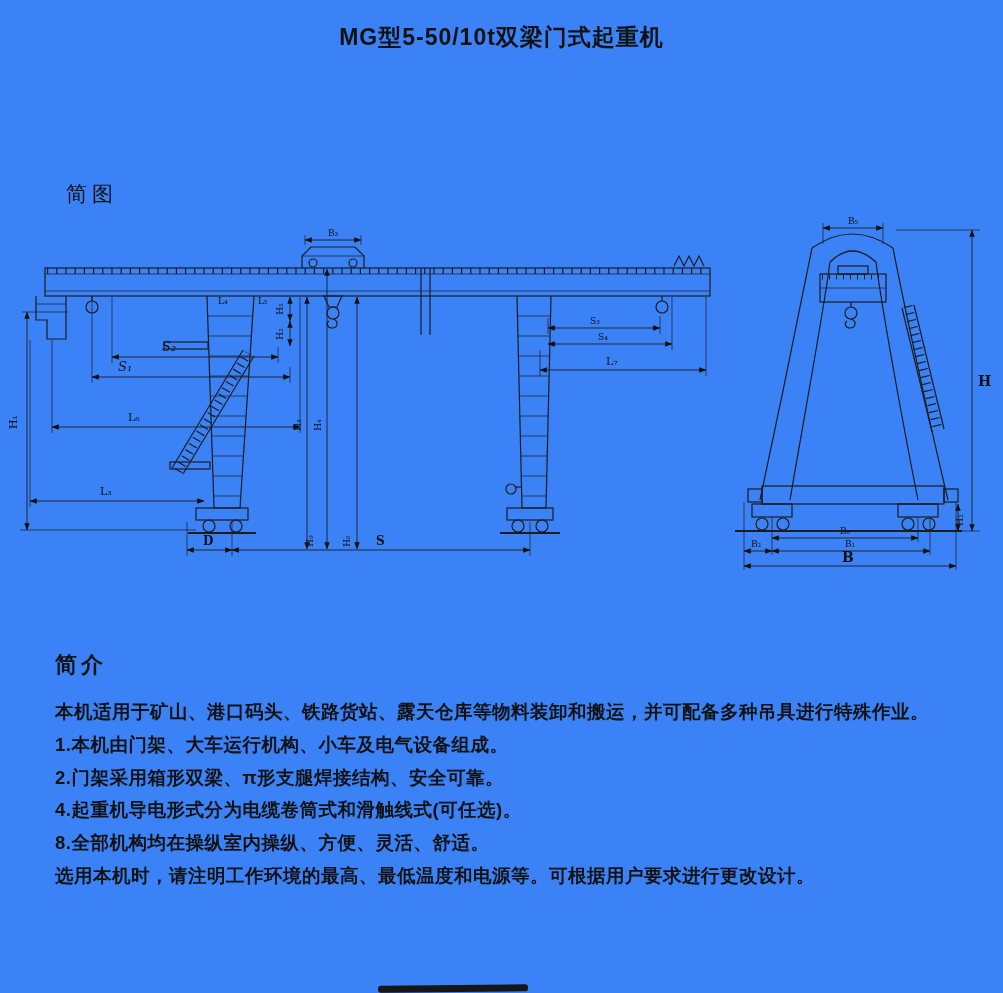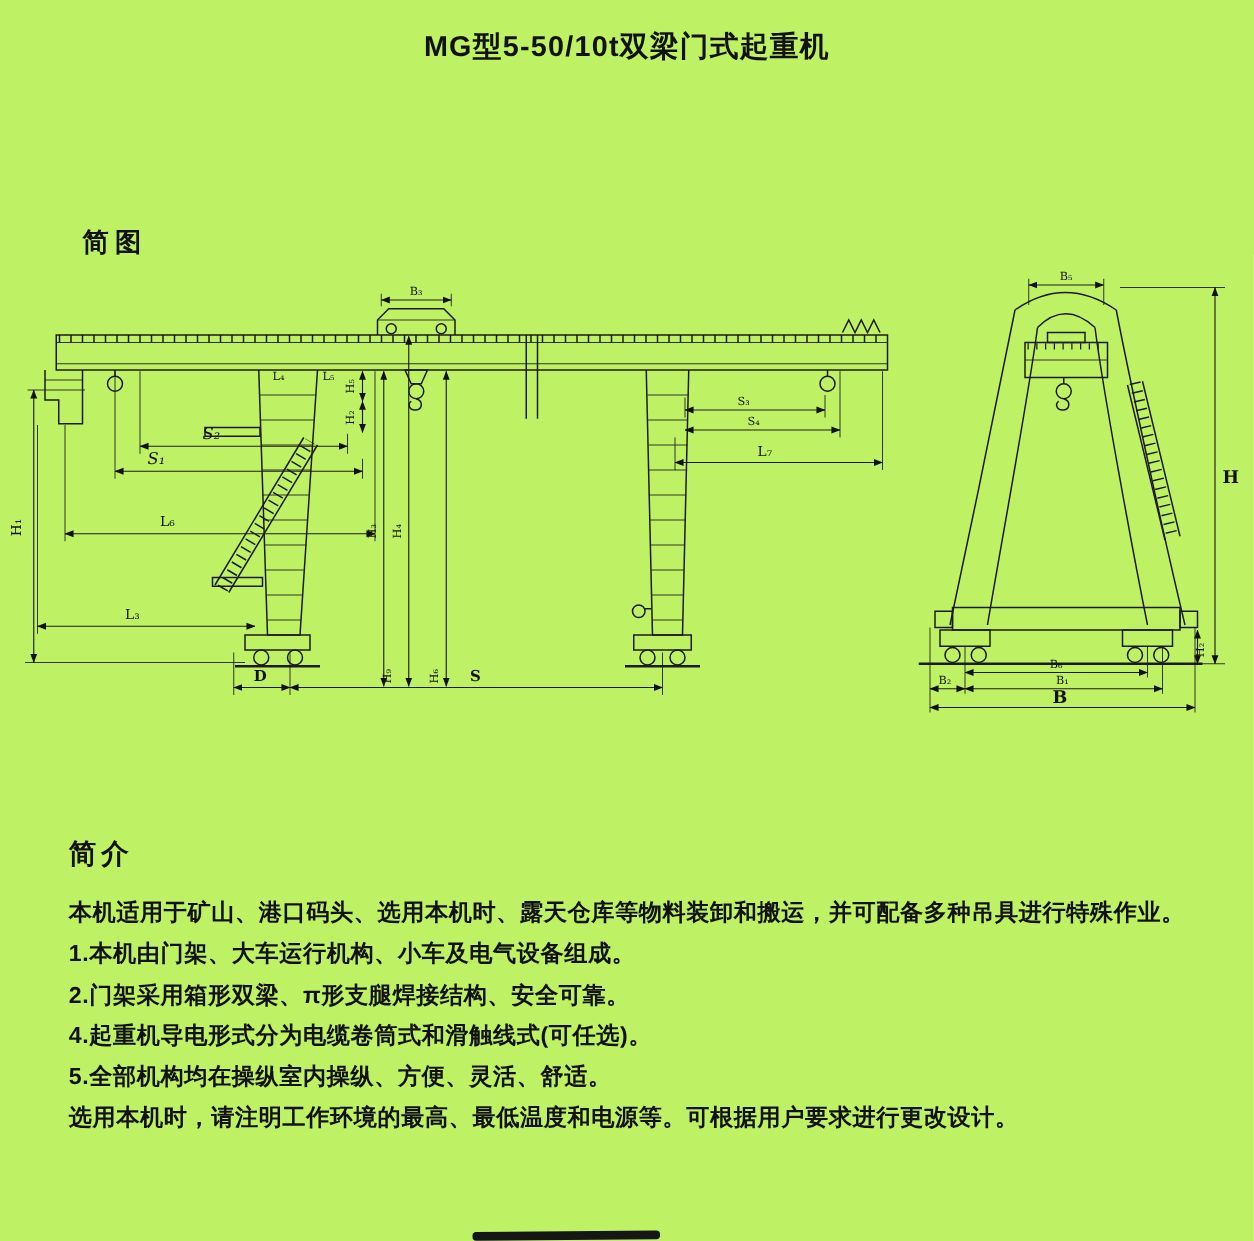--- a/index.html
+++ b/index.html
@@ -4,49 +4,49 @@
 <style>
   * { margin:0; padding:0; box-sizing:border-box; }
   html,body { width:1003px; height:993px; }
   body {
     background:#fbfbf9;
     font-family:"Liberation Sans", sans-serif;
     color:#121212;
     position:relative;
     overflow:hidden;
   }
-  .page { position:absolute; inset:0; background:#bef264; }
+  .page { position:absolute; inset:0; background:#3b82f6; }
 
   .title {
     position:absolute; top:22px; left:0; width:100%;
     text-align:center; font-size:23px; font-weight:bold; letter-spacing:1px;
   }
   .diagram-label {
     position:absolute; left:66px; top:180px;
-    font-size:21px; font-weight:bold; letter-spacing:5px;
+    font-size:21px; font-weight:normal; letter-spacing:5px;
   }
   svg.diagram { position:absolute; left:0; top:200px; }
 
   
   .dwg  { fill:none; stroke:#1c1c1c; stroke-width:1.2; }
   .dwg2 { fill:none; stroke:#1c1c1c; stroke-width:2; }
   .thin { fill:none; stroke:#1c1c1c; stroke-width:0.7; }
   .hatch  { stroke:#1c1c1c; stroke-width:6; stroke-dasharray:1.2 8; }
   .hatch2 { stroke:#1c1c1c; stroke-width:5; stroke-dasharray:1 6; }
   .stair-hatch { stroke:#1c1c1c; stroke-width:9; stroke-dasharray:1.2 6; }
   .ext { stroke:#1c1c1c; stroke-width:0.7; }
   .dim { stroke:#1c1c1c; stroke-width:0.9; marker-start:url(#ar); marker-end:url(#ar); }
   text.lbl { font-family:"DejaVu Serif", serif; font-size:11px; fill:#111; }
   text.lbl.s { font-size:9px; }
   text.lbl.i { font-style:italic; font-size:13px; }
   text.lbl.b { font-weight:bold; font-size:12px; }
   text.lbl.B { font-weight:bold; font-size:14px; }
 
   .intro { position:absolute; left:55px; top:650px; width:905px; }
-  .intro h2 { font-size:22px; font-weight:bold; letter-spacing:4px; margin-bottom:16px;margin-top:18px; }
+  .intro h2 { font-size:22px; font-weight:bold; letter-spacing:4px; margin-bottom:16px; }
   .intro p.line { font-size:18.5px; font-weight:bold; line-height:32.8px; letter-spacing:0.5px; }
 
   .scan-artifact {
     position:absolute; left:378px; top:985px; width:150px; height:7px;
     background:#161616; border-radius:3px; transform:rotate(-0.5deg);
   }
 </style>
 </head>
 <body>
 
@@ -304,22 +304,22 @@
         <line class="dim" x1="772" y1="351" x2="930" y2="351"></line>
         <text class="lbl s" x="850" y="347" text-anchor="middle">B₁</text>
         <line class="dim" x1="744" y1="366" x2="956" y2="366"></line>
         <text class="lbl B" x="848" y="362" text-anchor="middle">B</text>
       </g>
     </g>
   </svg>
 
   <section class="intro">
     <h2>简介</h2>
-    <p class="line">本机适用于矿山、港口码头、选用本机时、露天仓库等物料装卸和搬运，并可配备多种吊具进行特殊作业。</p>
+    <p class="line">本机适用于矿山、港口码头、铁路货站、露天仓库等物料装卸和搬运，并可配备多种吊具进行特殊作业。</p>
     <p class="line">1.本机由门架、大车运行机构、小车及电气设备组成。</p>
     <p class="line">2.门架采用箱形双梁、π形支腿焊接结构、安全可靠。</p>
     <p class="line">4.起重机导电形式分为电缆卷筒式和滑触线式(可任选)。</p>
-    <p class="line">5.全部机构均在操纵室内操纵、方便、灵活、舒适。</p>
+    <p class="line">8.全部机构均在操纵室内操纵、方便、灵活、舒适。</p>
     <p class="line">选用本机时，请注明工作环境的最高、最低温度和电源等。可根据用户要求进行更改设计。</p>
   </section>
 
   <div class="scan-artifact"></div>
 </div>
 
 </body></html>

